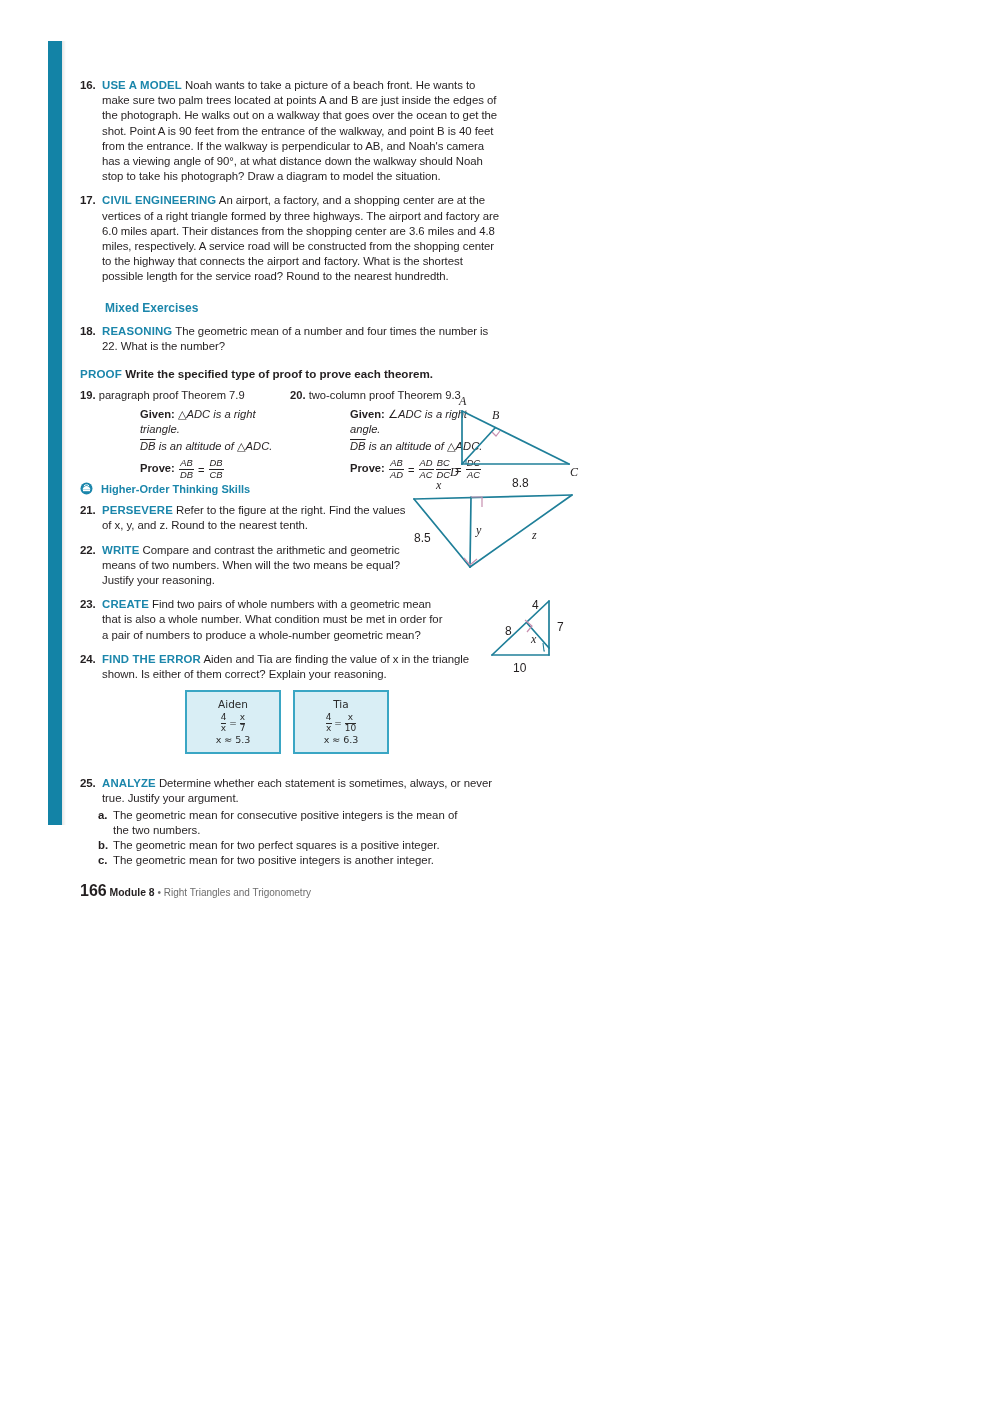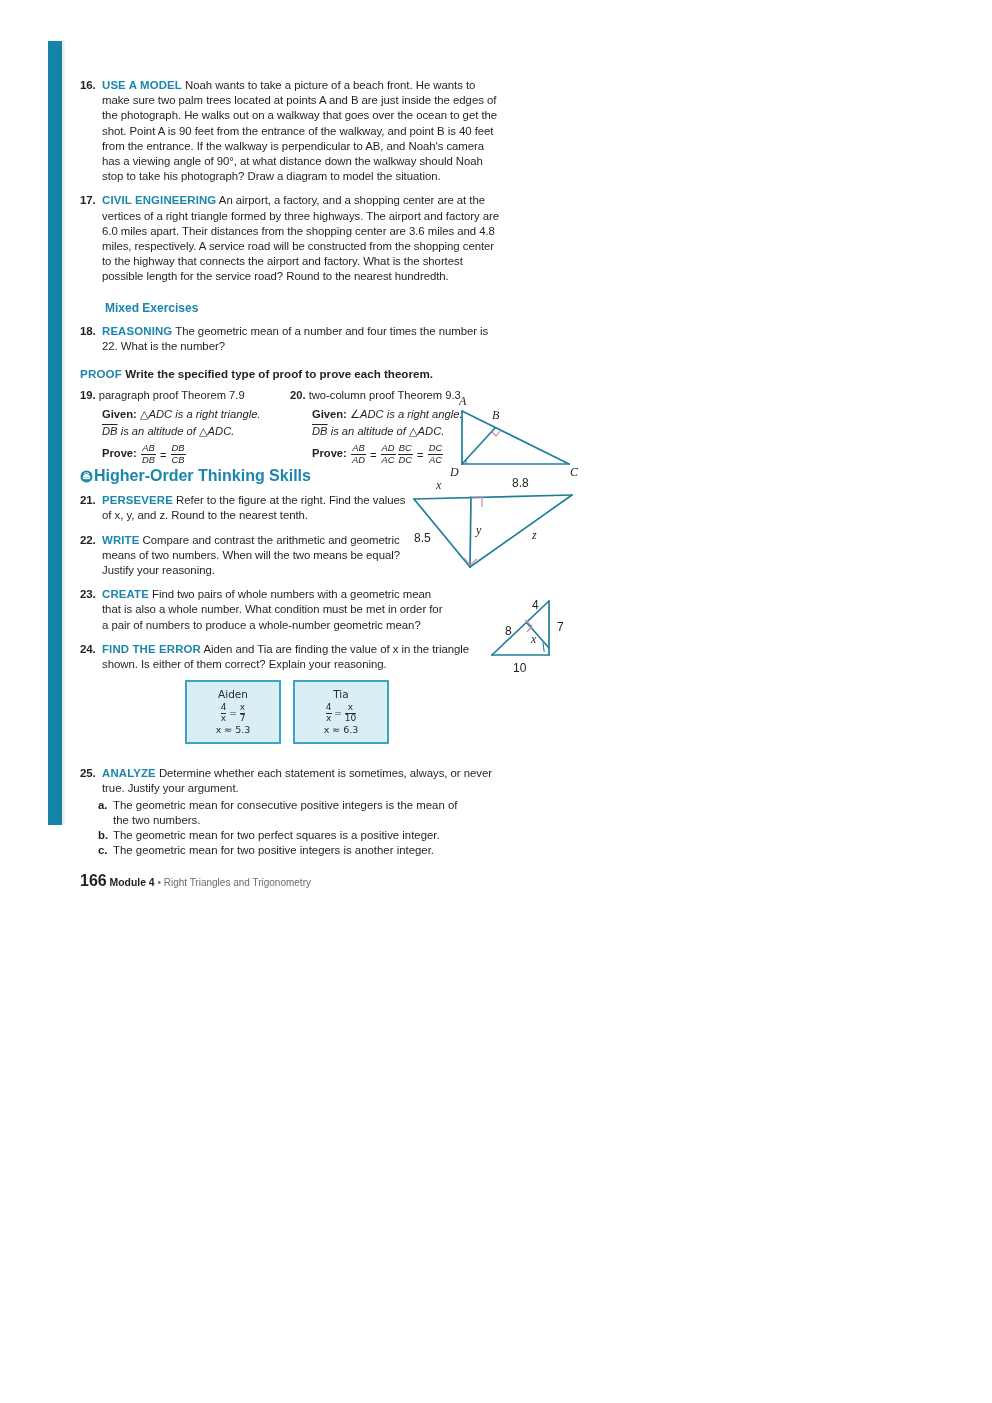--- a/index.html
+++ b/index.html
@@ -31,32 +31,32 @@
   
   .mixed{color:#1b86ab;font-weight:bold;font-size:12px;margin:16px 0 9px 0;padding-left:25px;}
   .proofhead{font-size:11.6px;font-weight:bold;margin:13px 0 8px 0;}
   .proofhead .tag{font-weight:600;}
 
   
   .proofcols{display:flex;gap:14px;margin-bottom:2px;}
   .pcol{width:196px;font-size:11.2px;line-height:15px;}
   .pcol .pnum{font-weight:bold;}
   .pind{padding-left:22px;margin-top:4px;}
-  .pline{margin-top:2px;}
+  .pline{margin-top:2px;margin-left:38px;}
   b.lbl{font-weight:bold;}
 
   
   .fr{display:inline-block;vertical-align:-0.55em;text-align:center;font-style:italic;
       font-size:9.4px;line-height:1.12;margin:0 1px;}
   .fr .nu{display:block;border-bottom:1px solid #231f20;padding:0 1px;}
   .fr .de{display:block;padding:0 1px;}
   .eqs{display:inline-block;padding:0 3px;vertical-align:-0.15em;}
 
   
-  .hots{display:flex;align-items:center;gap:1px;color:#1b86ab;font-weight:bold;font-size:16px;margin:0 0 8px 0;}
+  .hots{display:flex;align-items:center;gap:8px;color:#1b86ab;font-weight:bold;font-size:11px;margin:0 0 8px 0;}
   .hots svg{display:block;}
 
   
   .fte{display:flex;gap:12px;margin:8px 0 0 105px;}
   .fbox{width:92px;height:60px;background:#d9eef5;border:2px solid #3aa6c4;
         position:relative;font-family:"DejaVu Sans",sans-serif;}
   .fbox .nm{position:absolute;top:6px;left:0;right:0;text-align:center;font-size:10.5px;color:#2b2b2b;}
   .fbox .eq{position:absolute;top:21px;left:0;right:0;text-align:center;font-size:9px;color:#2b2b2b;}
   .fbox .res{position:absolute;top:42px;left:0;right:0;text-align:center;font-size:9.5px;color:#2b2b2b;}
   .hfr{display:inline-block;vertical-align:-0.5em;text-align:center;line-height:1.1;}
@@ -190,21 +190,21 @@
     </div>
     <div class="sub">
       <div class="sl">b.</div>
       <div class="st">The geometric mean for two perfect squares is a positive integer.</div>
     </div>
     <div class="sub">
       <div class="sl">c.</div>
       <div class="st">The geometric mean for two positive integers is another integer.</div>
     </div>
 
-    <div class="foot"><span class="pg">166</span> <span class="mod">Module 4</span><span class="ttl"> • </span><span class="ttl">Right Triangles and Trigonometry</span></div>
+    <div class="foot"><span class="pg">166</span> <span class="mod">Module 8</span><span class="ttl"> • </span><span class="ttl">Right Triangles and Trigonometry</span></div>
 
   </div>
 
   <div class="fig" style="left:448px;top:388px;width:135px;height:90px;">
     <svg width="135" height="90" viewBox="0 0 135 90">
       <g stroke="#1f7f99" stroke-width="1.7" fill="none" stroke-linecap="round">
         <path d="M14 23 L14 76"></path>
         <path d="M14 76 L121 76"></path>
         <path d="M14 23 L121 76"></path>
         <path d="M14 76 L47 40"></path>

